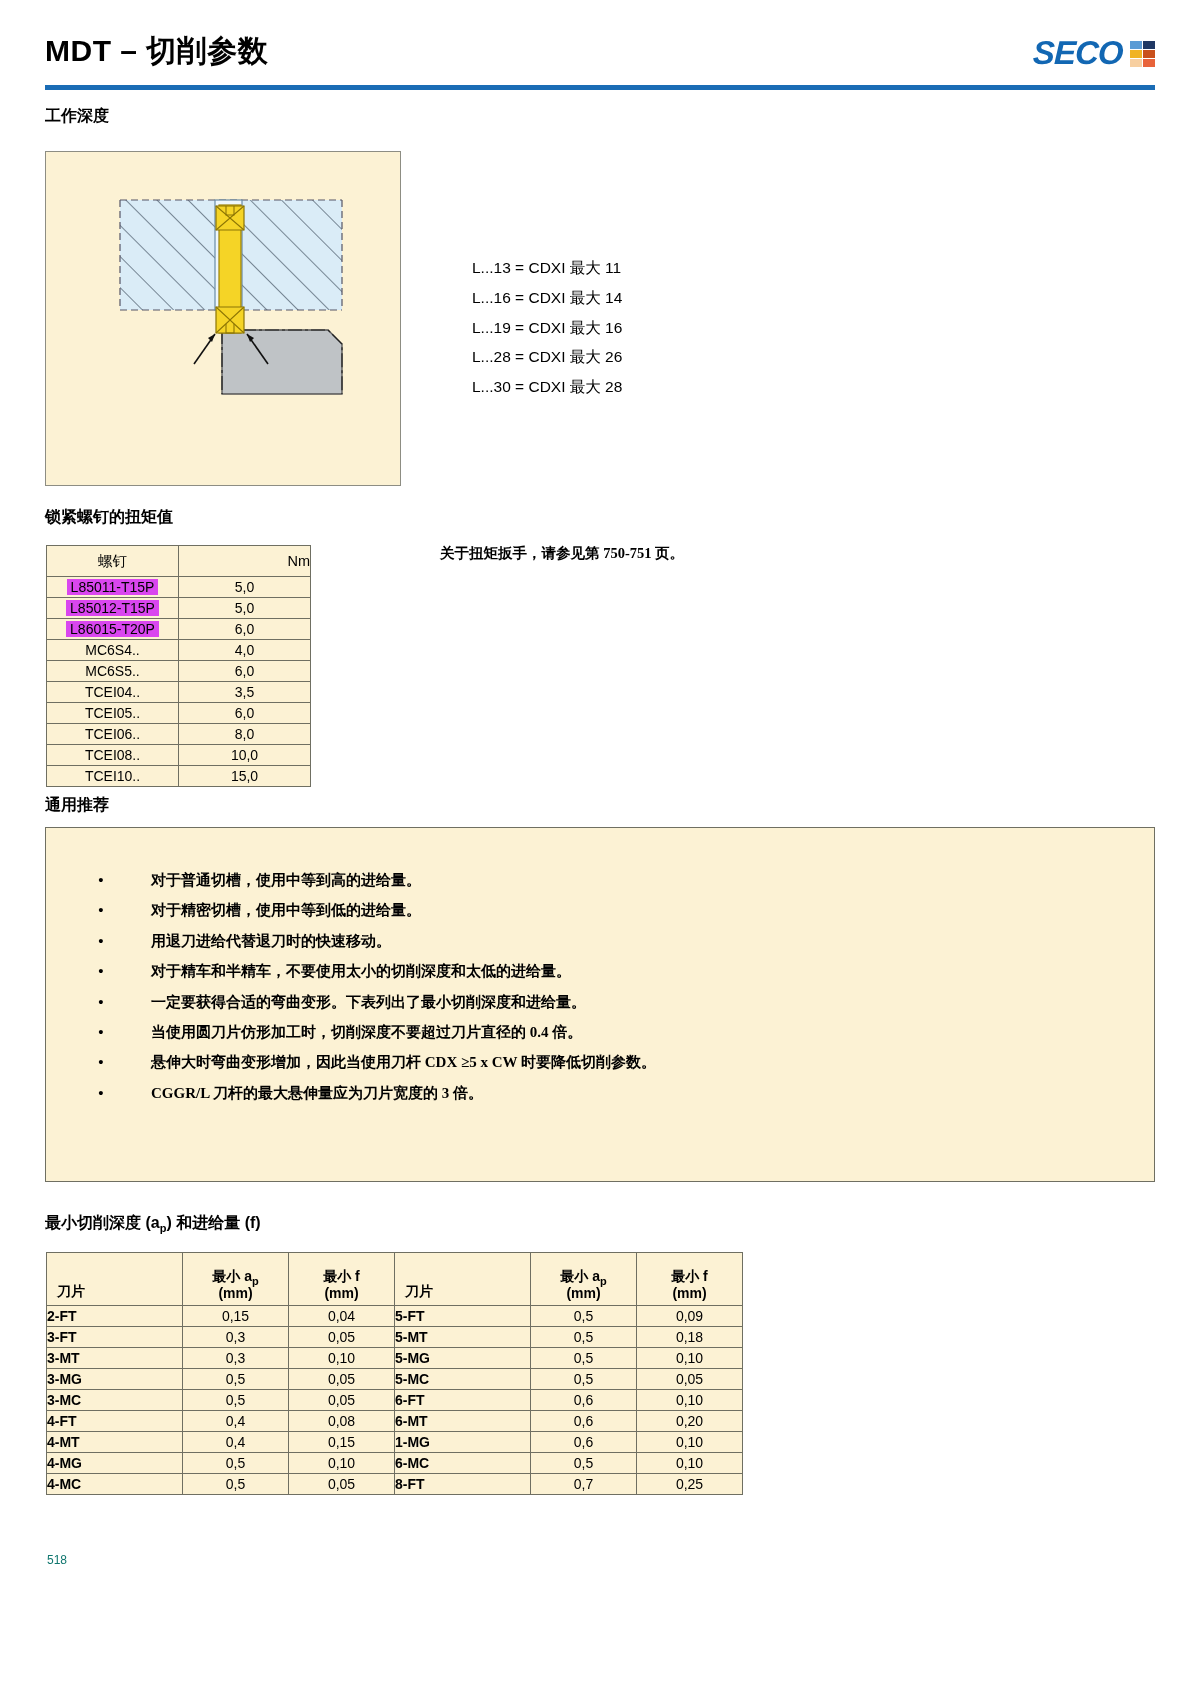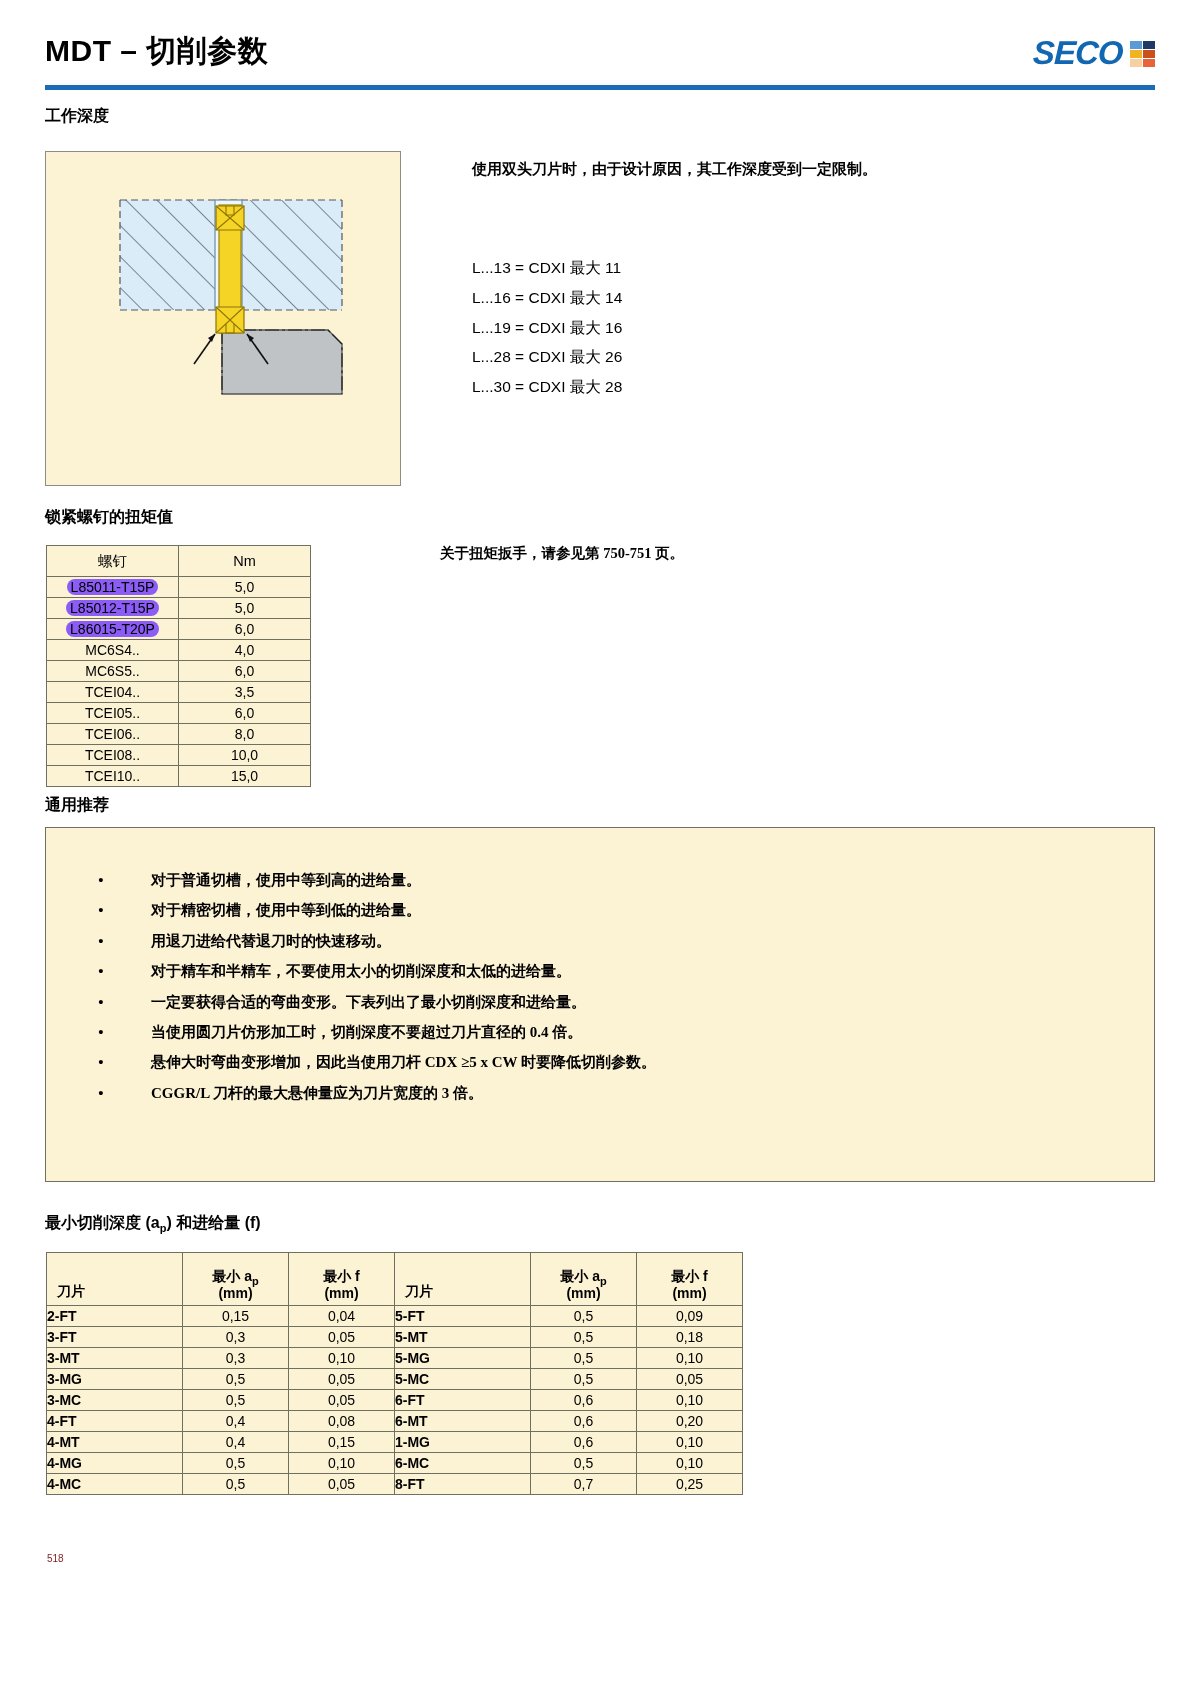--- a/index.html
+++ b/index.html
@@ -140,22 +140,22 @@
   }
   .torque-wrap th {
     height: 30px;
     font-weight: bold;
     font-size: 14.5px;
   }
   .torque-wrap td { height: 20px; }
   .torque-wrap td.c1 { width: 131px; }
   .torque-wrap td.c2 { width: 131px; }
   .torque-wrap th.c1 { width: 131px; }
-  .torque-wrap th.c2 { width: 131px; }
-  .hl { background: #8b5cf6; border-radius: 8px; }
+  .torque-wrap th.c2 { width: 131px; text-align: right; }
+  .hl { background: #d946ef; }
   .cellpad { display: inline-block; padding: 0 4px; }
 
   
   .torque-note {
     position: absolute;
     left: 440px;
     top: 544px;
     font-size: 14.5px;
     font-family: "Liberation Serif", "DejaVu Serif", serif;
     font-weight: bold;
@@ -233,22 +233,22 @@
   }
   .colw-ins { width: 125px; }
   .colw-val { width: 105px; }
   .hdr-two { line-height: 17px; }
 
   
   .page-number {
     position: absolute;
     left: 47px;
     top: 1553px;
-    font-size: 10px;
-    color: #7f1d1d;
+    font-size: 12px;
+    color: #0f766e;
   }
 </style>
 </head>
 <body>
 
 <div class="page">
 
   <div class="header">
     <div class="page-title">MDT – 切削参数</div>
 
@@ -299,21 +299,20 @@
       <path d="M170 155 l14 13 l14 -13 M170 181 l14 -13 l14 13" fill="none" stroke="#8c7504" stroke-width="1.1"></path>
       <path d="M180 172 v9 h8 v-9" fill="none" stroke="#8c7504" stroke-width="1.1"></path>
 
       <path d="M148 212 L169 182" stroke="#111" stroke-width="1.6" fill="none"></path>
       <polygon points="169,182 162,186 166,190" fill="#111"></polygon>
       <path d="M222 212 L201 182" stroke="#111" stroke-width="1.6" fill="none"></path>
       <polygon points="201,182 204,190 208,186" fill="#111"></polygon>
     </svg>
   </div>
 
-  <div class="intro-text">使用双头刀片时，由于设计原因，其工作深度受到一定限制。</div>
 
   <div class="cdxi-list">
     <div>L...13 = CDXI 最大 11</div>
     <div>L...16 = CDXI 最大 14</div>
     <div>L...19 = CDXI 最大 16</div>
     <div>L...28 = CDXI 最大 26</div>
     <div>L...30 = CDXI 最大 28</div>
   </div>
 
   <div class="sec-heading" style="left:45px; top:507px;">锁紧螺钉的扭矩值</div>

